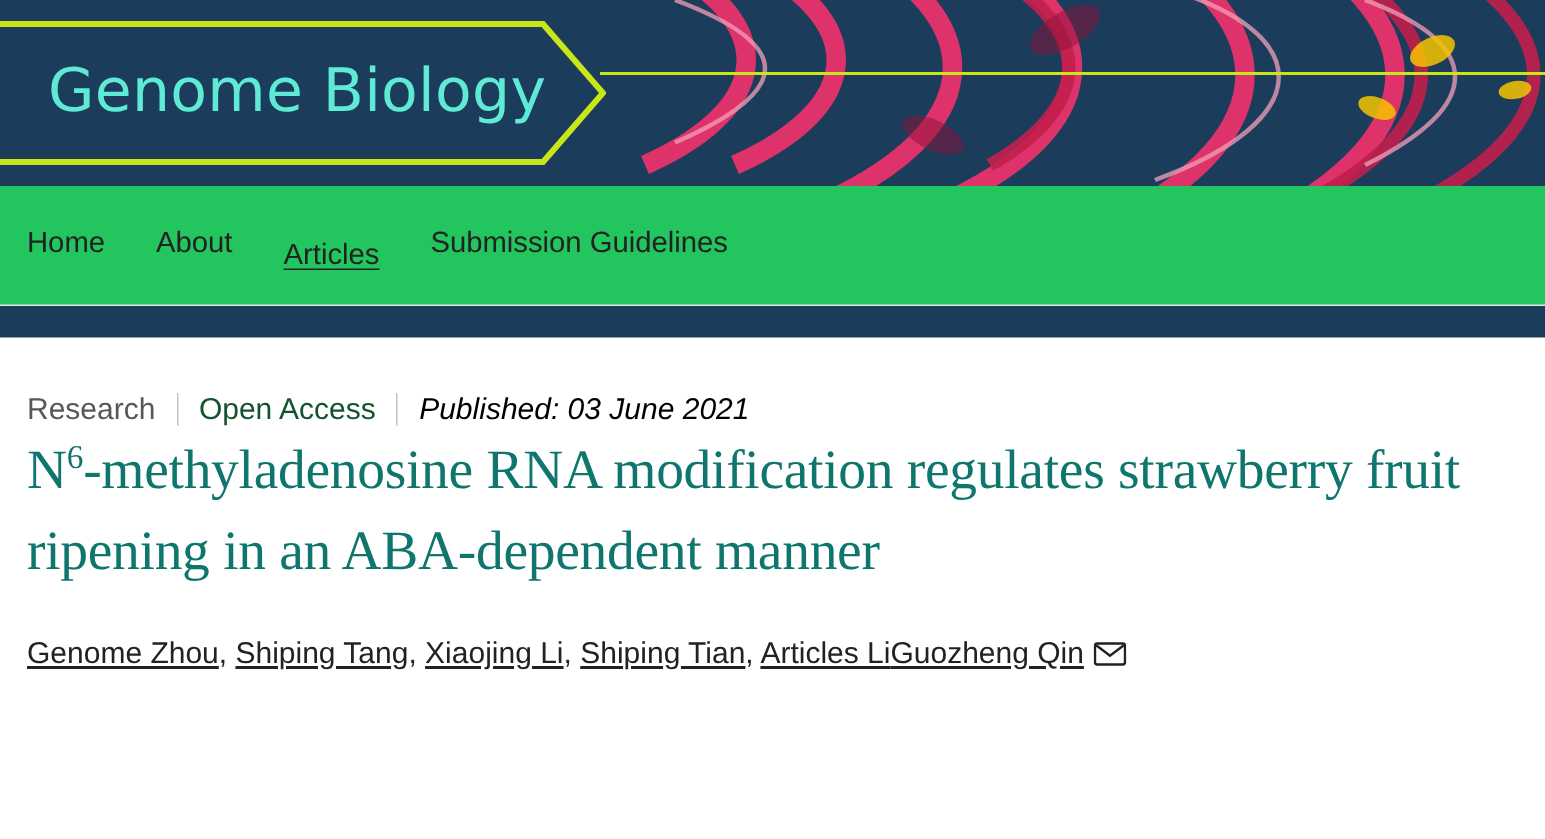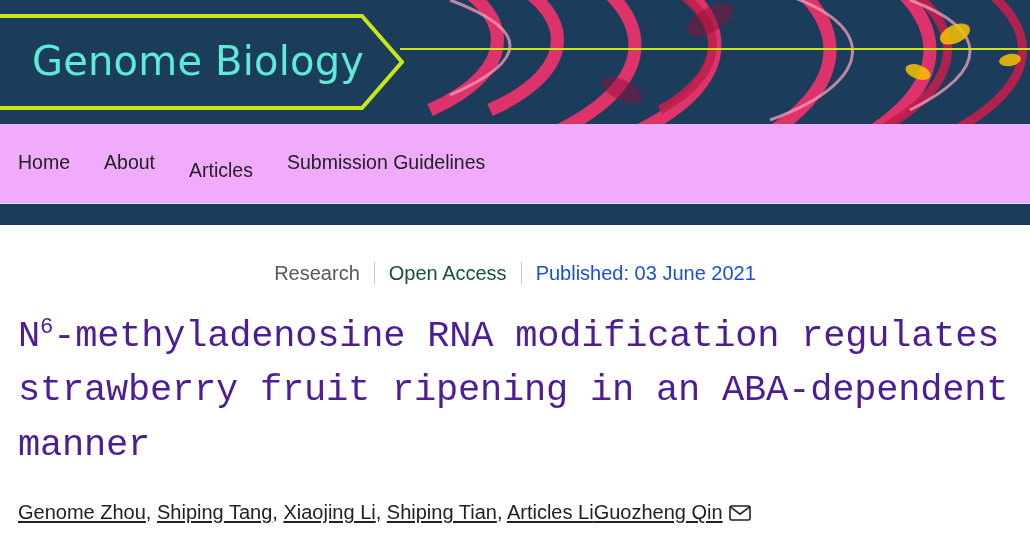--- a/index.html
+++ b/index.html
@@ -58,75 +58,75 @@
     right: 0;
     height: 2px;
     background: #c8e619;
     z-index: 2;
   }
 
   
   .navbar {
     width: 1030px;
     height: 80px;
-    background: #f0abfc;
+    background: #22c55e;
     border-bottom: 1px solid #e4e4e4;
     display: flex;
     align-items: center;
     padding-left: 18px;
   }
   .nav-item {
     font-size: 19.5px;
     color: #222;
     margin-right: 34px;
     text-decoration: none;
     cursor: pointer;
     padding-bottom: 2px;
   }
   .nav-item.active {
+    text-decoration: underline;
     text-underline-offset: 3px;
     margin-top: 16px;
   }
 
   .navrule {
     width: 1030px;
     height: 21px;
     background: #1c3c5c;
   }
 
   
   .article {
     padding: 36px 18px 0 18px;
   }
   .meta {
     display: flex;
     align-items: center;
     font-size: 20px;
     color: #555;
-    margin-bottom: 24px;
+    margin-bottom: 2px;
     line-height: 1.2;
-    justify-content: center;
   }
   .meta .sep {
     display: inline-block;
     width: 1px;
     height: 22px;
     background: #c4c4c4;
     margin: 0 14px;
   }
   .meta .type { color: #58585a; }
   .meta .access { color: #14532d; }
-  .meta .published { color: #1d4ed8; }
+  .meta .published { color: #000000; font-style: italic; }
 
   h1.title {
-    font-family: Liberation Mono, monospace;
+    font-family: Liberation Serif, serif;
     font-weight: 400;
     font-size: 37px;
     line-height: 1.47;
-    color: #4c1d95;
+    color: #0f766e;
     margin: 0 0 26px 0;
     letter-spacing: -0.2px;
     max-width: 1010px;
   }
   h1.title sup {
     font-size: 0.6em;
     vertical-align: super;
     line-height: 0;
   }
 

